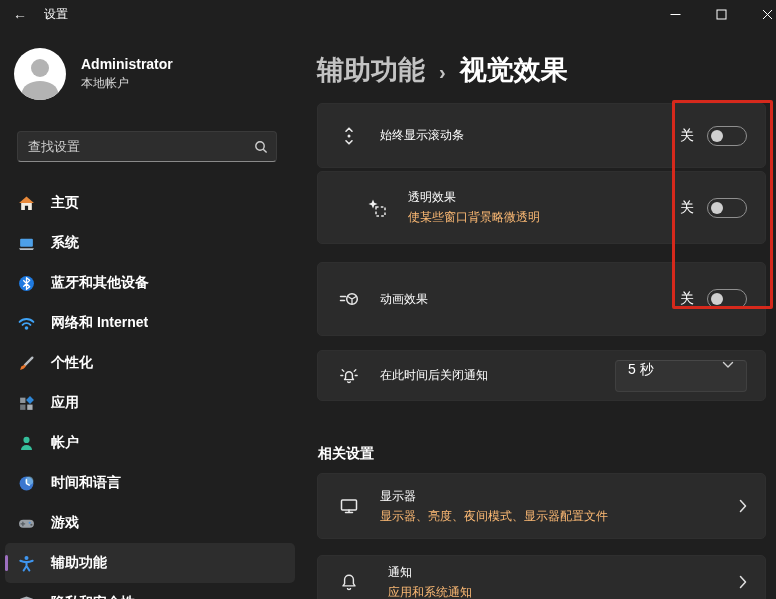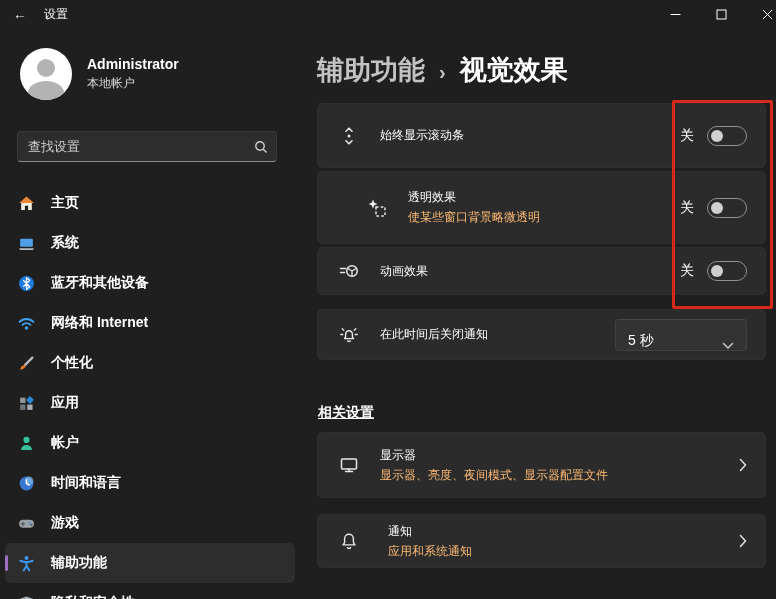--- a/index.html
+++ b/index.html
@@ -9,21 +9,21 @@
 
   
   .titlebar { position:absolute; left:0; top:0; right:0; height:28px; display:flex; align-items:center; }
   .back-btn { width:32px; height:24px; margin-left:4px; display:flex; align-items:center; justify-content:center; font-size:14px; color:#e8e8e8; border-radius:4px; }
   .app-title { font-size:12px; margin-left:8px; color:#ffffff; }
   .win-controls { position:absolute; right:-14px; top:0; height:28px; display:flex; }
   .win-btn { width:46px; height:28px; display:flex; align-items:center; justify-content:center; }
 
   
   .sidebar { position:absolute; left:0; top:28px; width:300px; bottom:0; }
-  .account { position:absolute; left:20px; top:20px; display:flex; align-items:center; gap:15px; }
+  .account { position:absolute; left:14px; top:20px; display:flex; align-items:center; gap:15px; }
   .avatar { width:52px; height:52px; border-radius:50%; background:#ffffff; position:relative; overflow:hidden; }
   .avatar .head { position:absolute; left:17px; top:11px; width:18px; height:18px; border-radius:50%; background:#b3b3b3; }
   .avatar .body { position:absolute; left:8px; top:33px; width:36px; height:24px; border-radius:50% 50% 0 0; background:#b3b3b3; }
   .acc-name { font-size:14px; font-weight:bold; }
   .acc-sub { font-size:12px; color:#d8d8d8; margin-top:3px; }
 
   .searchbox { position:absolute; left:17px; top:103px; width:260px; height:31px; background:#2d2d2d; border:1px solid #3a3a3a; border-bottom:1px solid #8a8a8a; border-radius:4px; display:flex; align-items:center; }
   .searchbox input { flex:1; background:transparent; border:none; outline:none; color:#ffffff; font-size:13px; padding:0 10px; font-family:inherit; }
   .searchbox input::placeholder { color:#cfcfcf; }
   .search-ico { width:30px; display:flex; justify-content:center; }
@@ -42,32 +42,32 @@
   .bc-current { color:#ffffff; }
 
   .cards { position:absolute; left:17px; top:75px; width:449px; }
   .card { background:#2b2b2b; border:1px solid #2f2f2f; border-radius:5px; display:flex; align-items:center; padding:0 18px 0 20px; }
   .card .row-icon { width:22px; display:flex; justify-content:center; margin-right:20px; flex:none; }
   .card .texts { flex:1; min-width:0; }
   .card .title { font-size:12px; color:#ffffff; }
   .card .subtitle { font-size:12px; color:#fdba74; margin-top:3px; }
   .c1 { height:65px; }
   .c2 { height:73px; margin-top:3px;padding-left:48px; }
-  .c3 { height:48px; margin-top:3px; }
+  .c3 { height:74px; margin-top:18px; }
   .c4 { height:51px; margin-top:14px; }
   .c5 { height:66px; margin-top:5px; }
   .c6 { height:54px; margin-top:16px;gap:8px; }
-  .section-header { margin:44px 0 10px 1px; font-size:14px; font-weight:bold; color:#ffffff;text-decoration:underline; }
+  .section-header { margin:44px 0 10px 1px; font-size:14px; font-weight:bold; color:#ffffff; }
 
   .toggle-group { display:flex; align-items:center; gap:13px; flex:none; }
   .toggle-label { font-size:14px; color:#ffffff; }
   .toggle { width:40px; height:20px; border:1px solid #8f8f8f; border-radius:10px; position:relative; background:transparent; }
   .toggle .knob { position:absolute; left:3px; top:3px; width:12px; height:12px; border-radius:50%; background:#cfcfcf; }
 
-  .dropdown { width:132px; height:32px; background:#333333; border:1px solid #404040; border-top-color:#474747; border-radius:4px; display:flex; align-items:flex-end; justify-content:space-between; padding:0 12px 0 12px; flex:none; }
+  .dropdown { width:132px; height:32px; background:#333333; border:1px solid #404040; border-top-color:#474747; border-radius:4px; display:flex; align-items:flex-start; justify-content:space-between; padding:0 12px 0 12px; flex:none; }
   .dropdown .dd-value { font-size:14px; color:#ffffff; }
 
   .chev-right { flex:none; display:flex; align-items:center; }
 
   
   .annotation { position:absolute; left:672px; top:100px; width:101px; height:209px; border:3px solid #d6291c; border-radius:2px; pointer-events:none; z-index:50; }
 </style>
 </head>
 <body>
 

